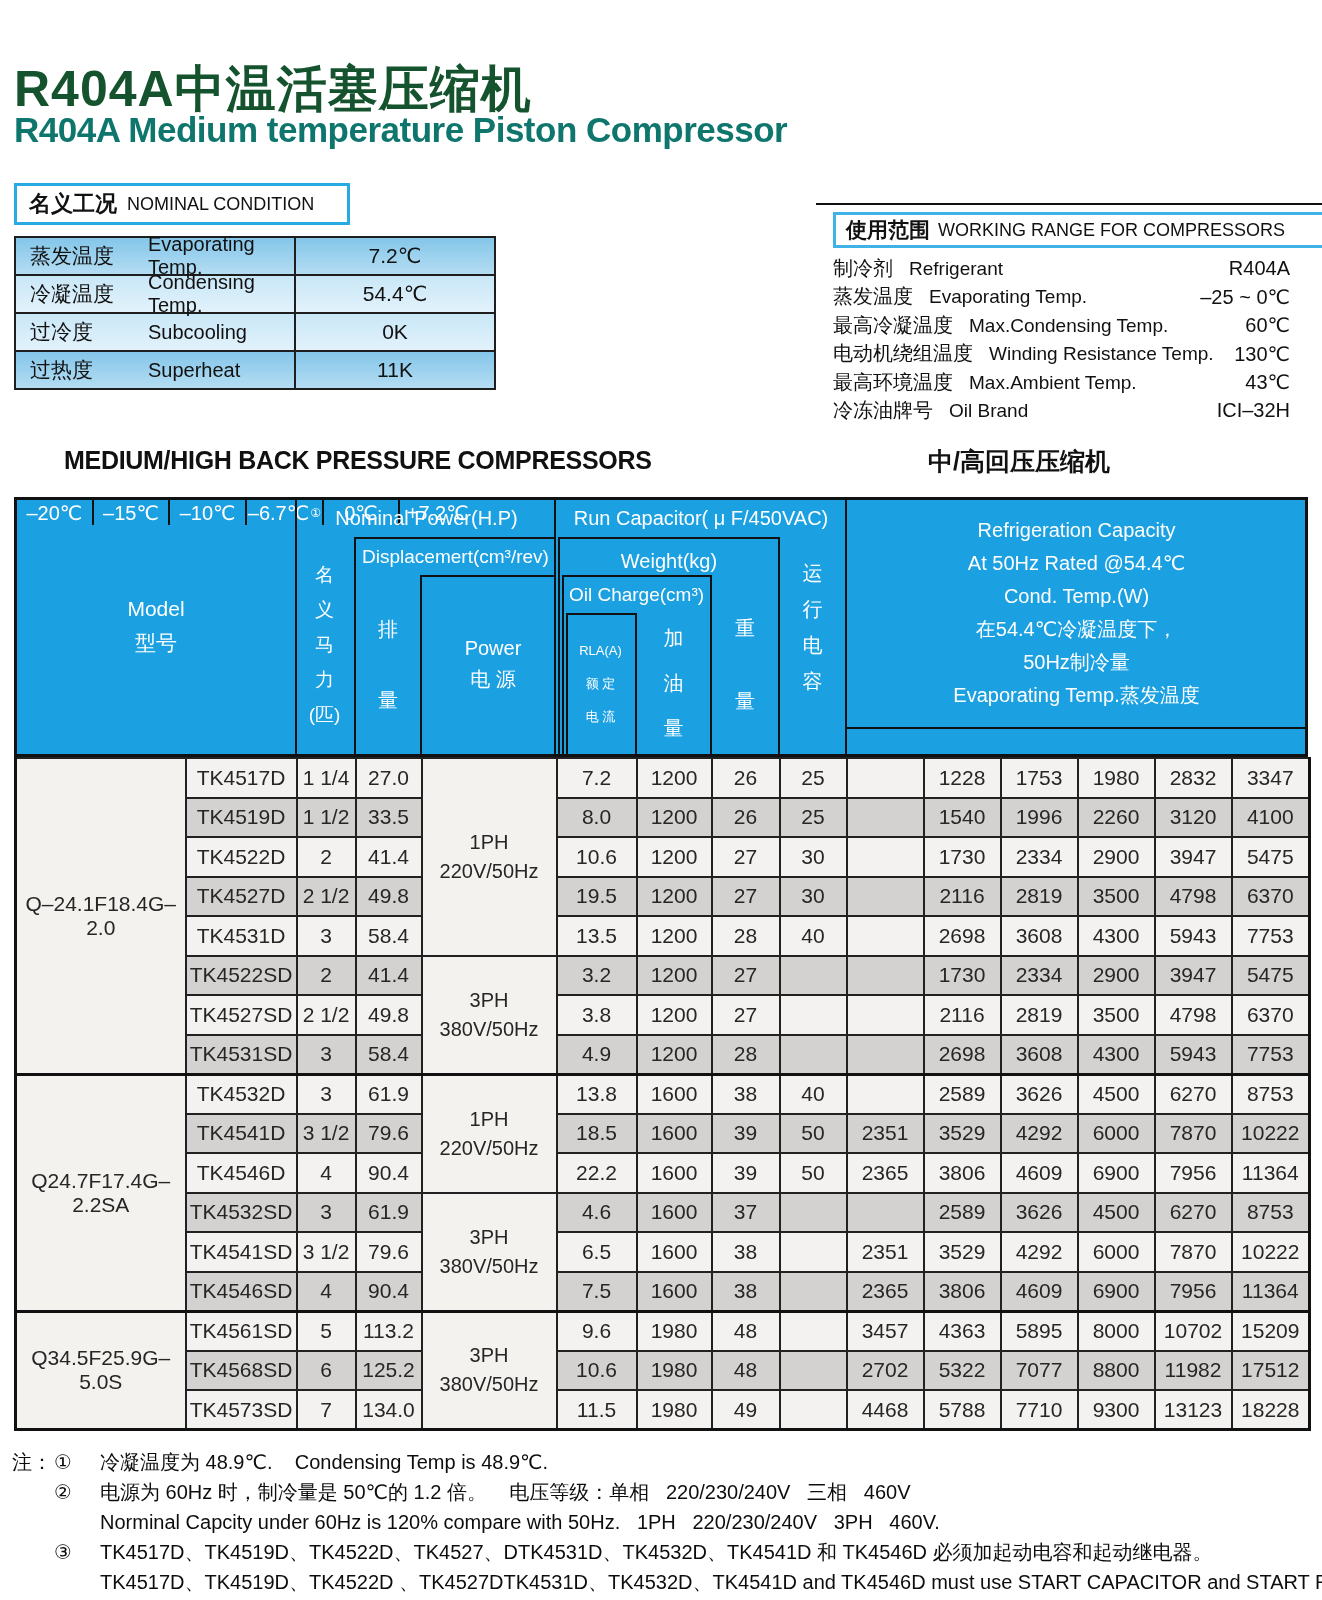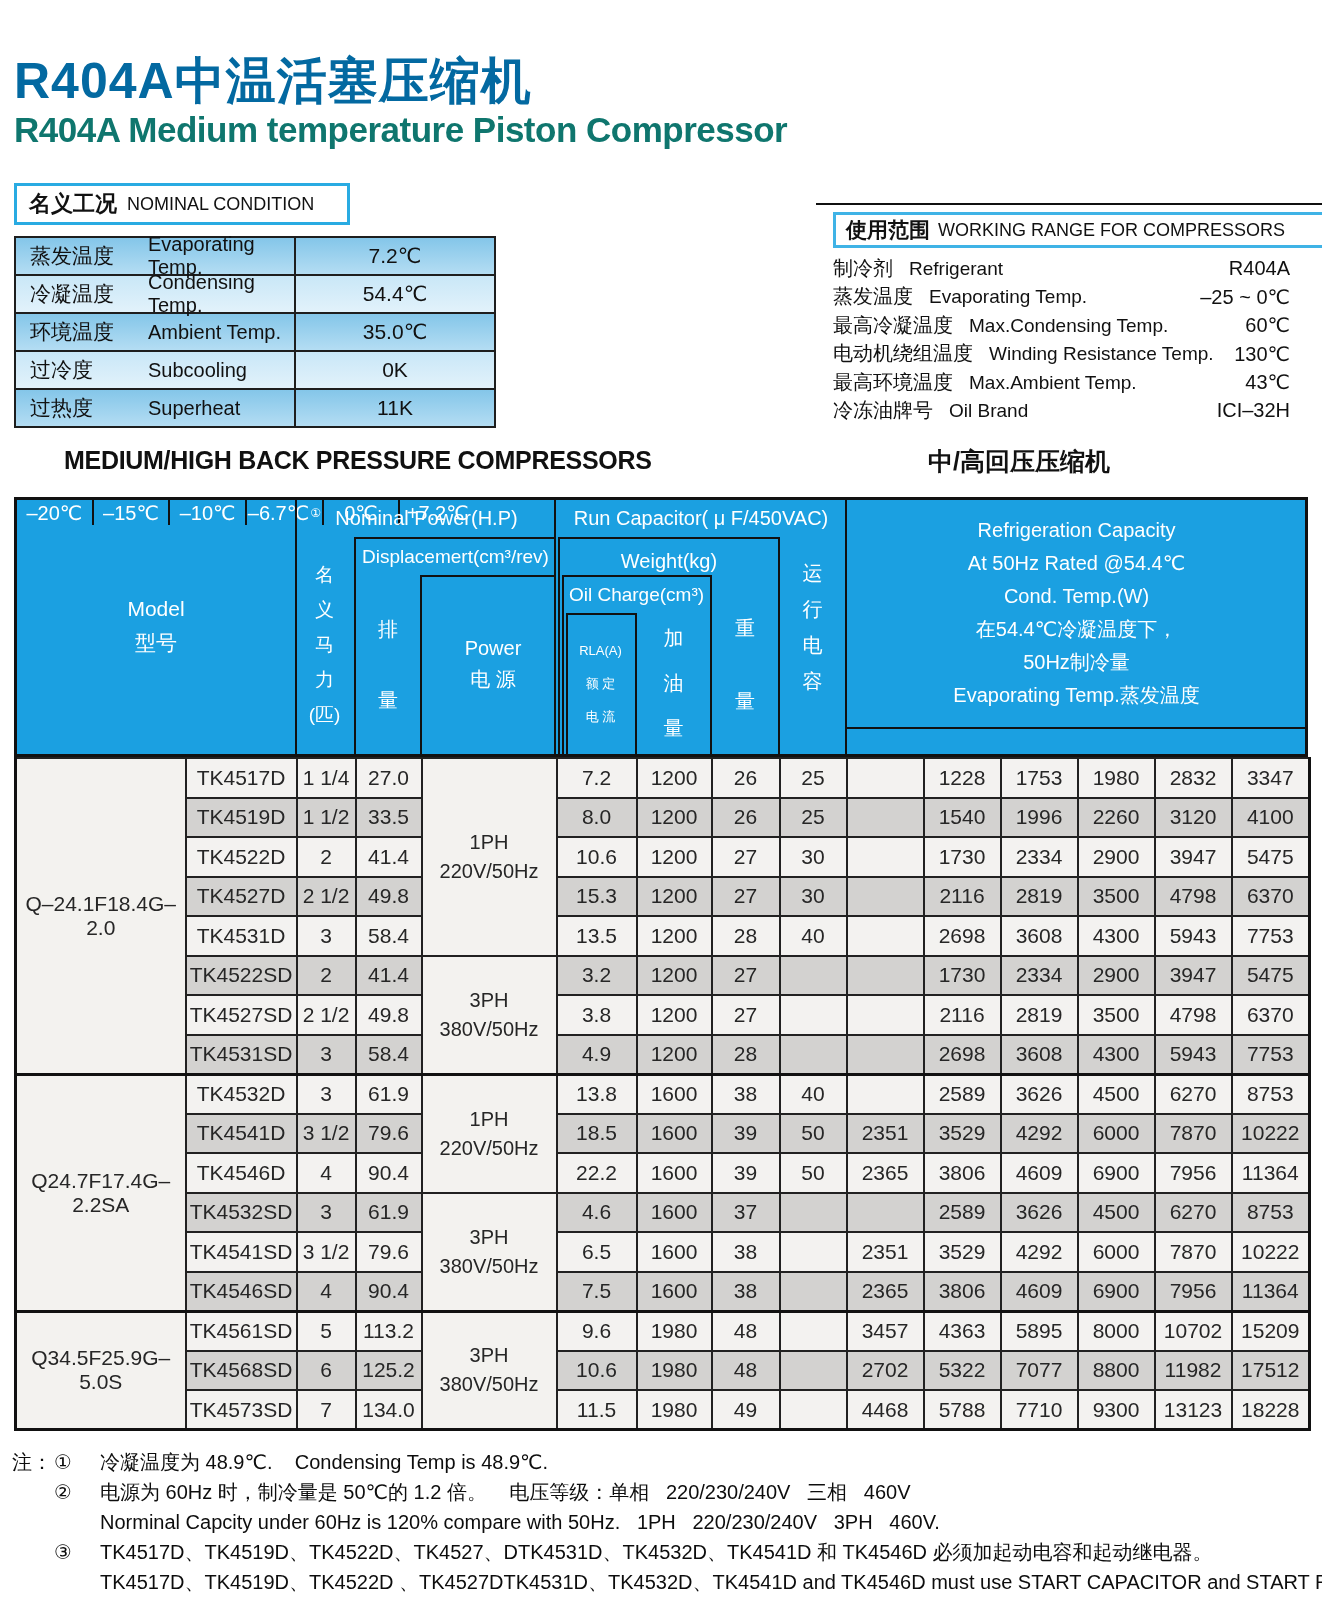--- a/index.html
+++ b/index.html
@@ -3,21 +3,21 @@
 <meta charset="utf-8">
 <style>
   html,body{margin:0;padding:0;}
   body{
     position:relative;width:1322px;height:1600px;background:#ffffff;
     font-family:"Liberation Sans","DejaVu Sans",sans-serif;color:#111;overflow:hidden;
   }
   .abs{position:absolute;}
 
   
-  .title-zh{left:14px;top:48px;font-size:50px;font-weight:bold;color:#0369a1;letter-spacing:1px;}
+  .title-zh{left:14px;top:56px;font-size:50px;font-weight:bold;color:#14532d;letter-spacing:1px;}
   .title-en{left:14px;top:110px;font-size:35px;font-weight:bold;color:#0f766e;letter-spacing:-0.5px;}
 
   
   .nom-box{left:14px;top:183px;width:318px;height:36px;border:3px solid #29abe2;display:flex;align-items:center;padding-left:12px;gap:10px;background:#fff;}
   .nom-box .zh{font-size:22px;font-weight:bold;}
   .nom-box .en{font-size:18px;}
   .nom-table{left:14px;top:236px;width:478px;border:2px solid #1e1e1e;}
   .nom-row{display:flex;align-items:center;height:36px;border-top:2px solid #1e1e1e;}
   .nom-row:first-child{border-top:none;}
   .nom-row.odd{background:linear-gradient(180deg,#84c6e9,#b4ddf3);}
@@ -99,25 +99,20 @@
 <div class="abs nom-table">
   <div class="nom-row odd">
     <span class="c-zh">蒸发温度</span>
     <span class="c-en">Evaporating Temp.</span>
     <span class="c-val">7.2℃</span>
   </div>
   <div class="nom-row even">
     <span class="c-zh">冷凝温度</span>
     <span class="c-en">Condensing Temp.</span>
     <span class="c-val">54.4℃</span>
-  </div>
-  <div class="nom-row odd">
-    <span class="c-zh">环境温度</span>
-    <span class="c-en">Ambient Temp.</span>
-    <span class="c-val">35.0℃</span>
   </div>
   <div class="nom-row even">
     <span class="c-zh">过冷度</span>
     <span class="c-en">Subcooling</span>
     <span class="c-val">0K</span>
   </div>
   <div class="nom-row odd">
     <span class="c-zh">过热度</span>
     <span class="c-en">Superheat</span>
     <span class="c-val">11K</span>
@@ -345,21 +340,21 @@
           <td class="">1730</td>
           <td class="">2334</td>
           <td class="">2900</td>
           <td class="">3947</td>
           <td class="">5475</td>
         </tr>
         <tr class="dark">
           <td class="">TK4527D</td>
           <td class="">2 1/2</td>
           <td class="">49.8</td>
-          <td class="">15.3</td>
+          <td class="">19.5</td>
           <td class="">1200</td>
           <td class="">27</td>
           <td class="">30</td>
           <td class=""></td>
           <td class="">2116</td>
           <td class="">2819</td>
           <td class="">3500</td>
           <td class="">4798</td>
           <td class="">6370</td>
         </tr>

